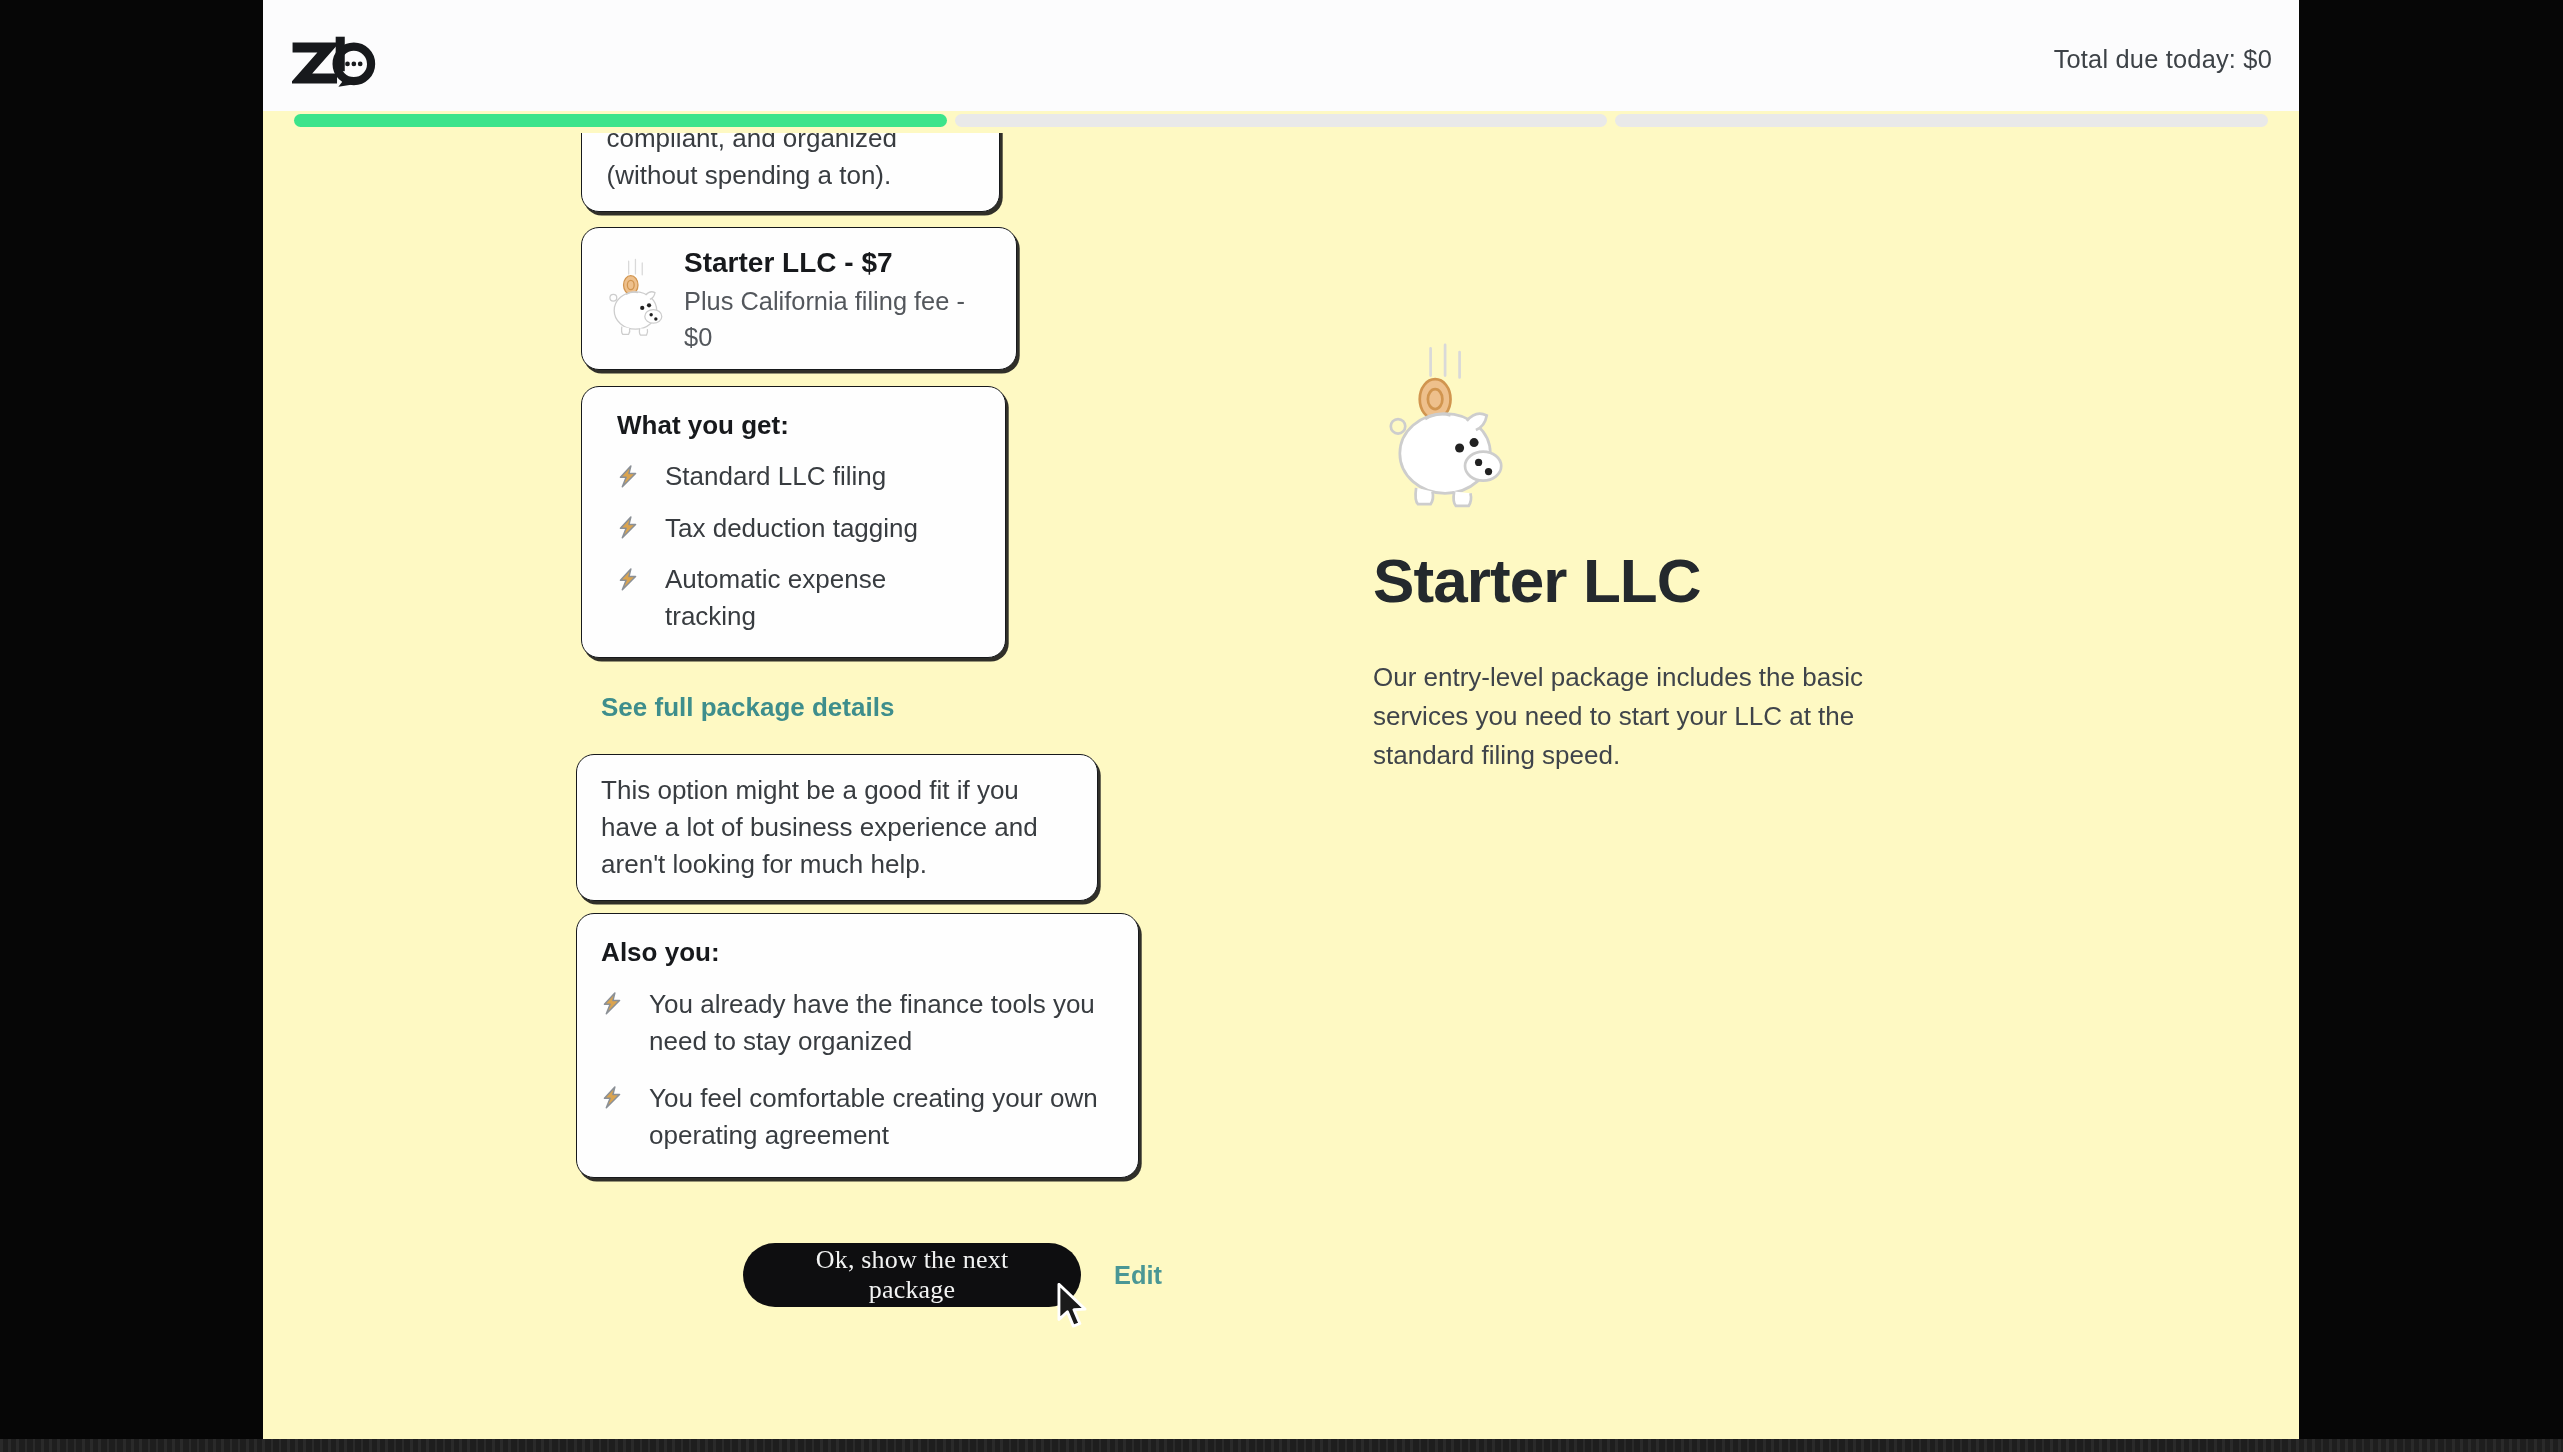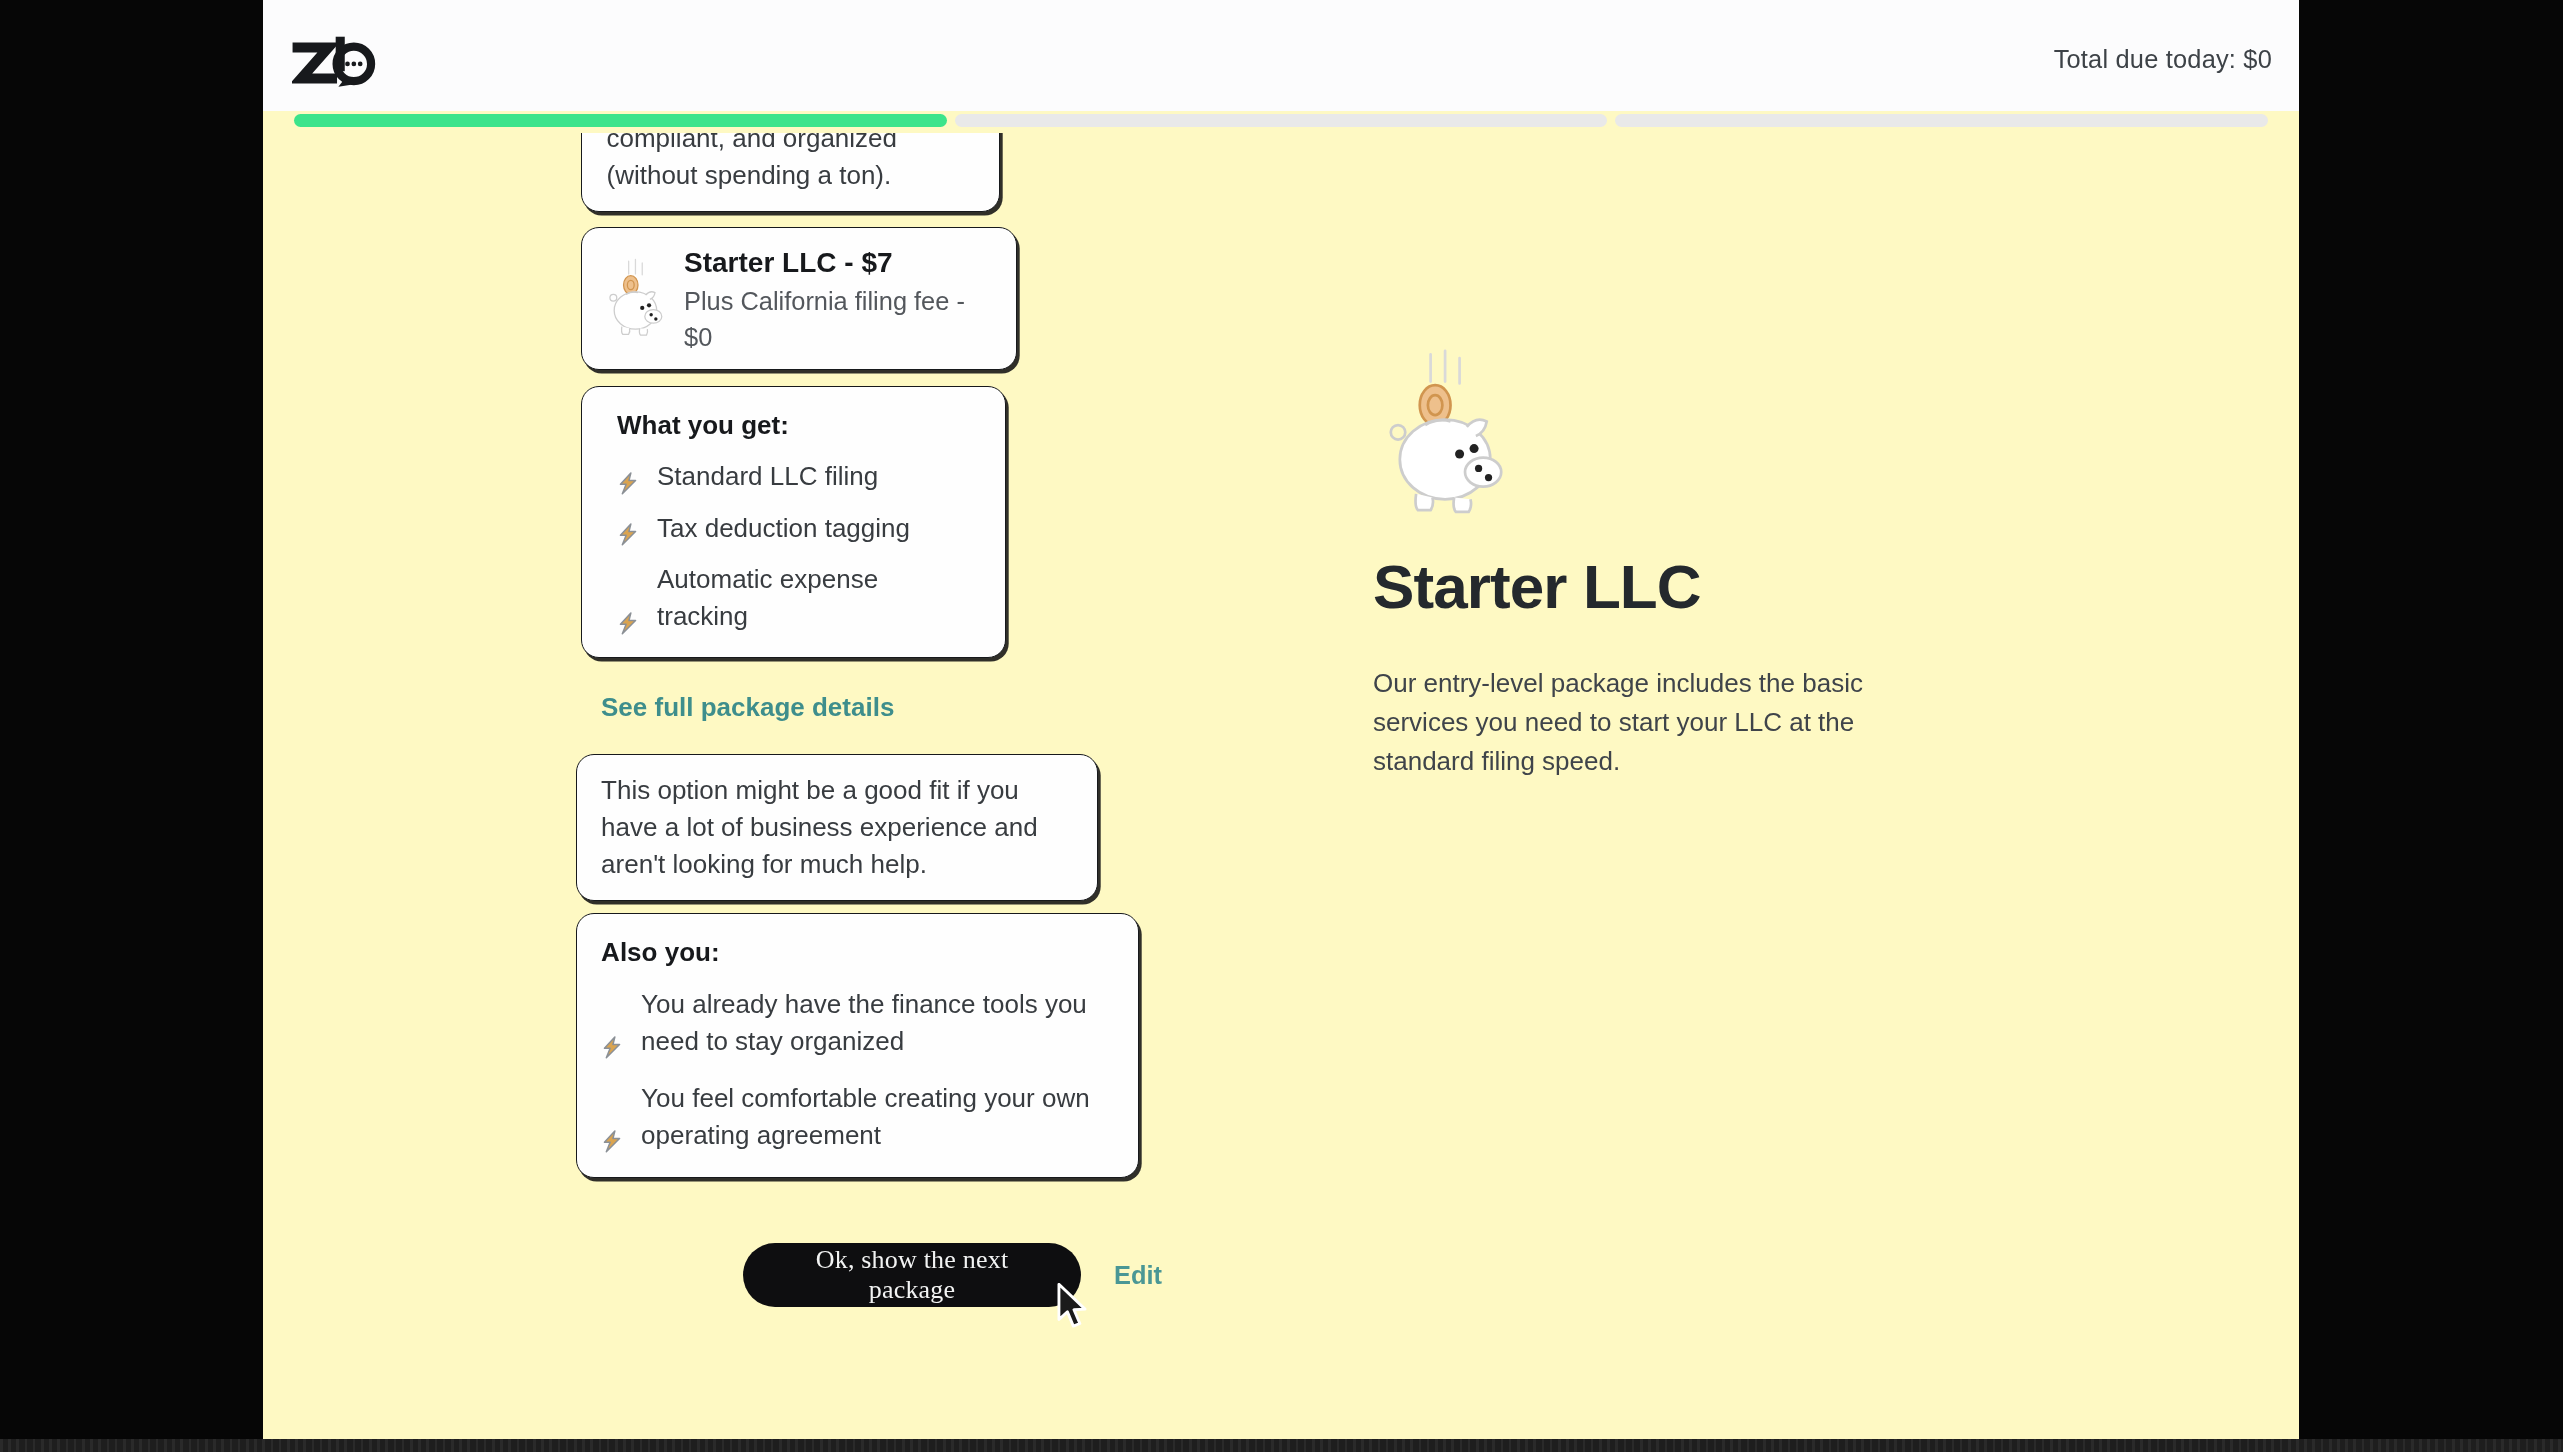--- a/index.html
+++ b/index.html
@@ -49,36 +49,36 @@
   .bubble.clipped { margin-top:-31px; }
   .b1 { width:419px; }
   .b2 { width:555px; margin-top:18px; margin-left:-5.4px; }
   .b3 { width:436px; margin-top:15.4px; display:flex; align-items:center; gap:16.3px; padding:14.5px 22px; }
   .b3 .pkg-title { font-weight:bold; color:#17191c; font-size:28px; line-height:40px; }
   .b3 .pkg-sub { color:#53575c; font-size:25.4px; line-height:36px; }
   .b4 { width:425px; margin-top:15.4px; padding:20px 35px 22px; }
   .b5 { width:522px; margin-top:31px; margin-left:-5.4px; }
   .b6 { width:563px; margin-top:11.8px; margin-left:-5.4px; padding:20px 24.5px 23.6px; }
   .bubble-heading { font-weight:bold; color:#17191c; margin-bottom:12.7px; }
-  .feat-row { display:flex; align-items:flex-end; gap:18px; margin-top:14.5px; }
+  .feat-row { display:flex; align-items:flex-start; gap:26px; margin-top:14.5px; }
   .feat-row .bolt { flex:0 0 22px; margin-top:6.4px; }
   .details-link {
     margin:34px 0 0 20px;
     font-size:26px; font-weight:bold; color:#3e8e8c;
     text-decoration:none; cursor:pointer;
   }
   .cta-row { display:flex; align-items:center; margin:65px 0 0 162px; }
   .cta-btn {
     background:#0e0e10; color:#f2f3f3;
     border:none; border-radius:33px; height:64px; padding:0 42px;
     font-size:26px; font-family:Liberation Serif, serif; letter-spacing:0.2px; cursor:pointer;
   }
   .edit-link { margin-left:33px; font-size:25.4px; font-weight:bold; color:#4a9795; cursor:pointer; text-decoration:none; }
   
-  .detail-panel { position:absolute; left:1110px; top:216px; width:535px; }
+  .detail-panel { position:absolute; left:1110px; top:210px; width:535px; }
   .piggy-large { margin-left:5.4px; }
   .detail-title {
     margin-top:27px; font-size:62px; font-weight:800; color:#24292d; letter-spacing:-0.9px;
   }
   .detail-desc {
     margin-top:42px; font-size:26px; line-height:39px; color:#3f444a; width:522px;
   }
   
   .cursor { position:absolute; left:1055px; top:1283px; z-index:50; }
 </style>

